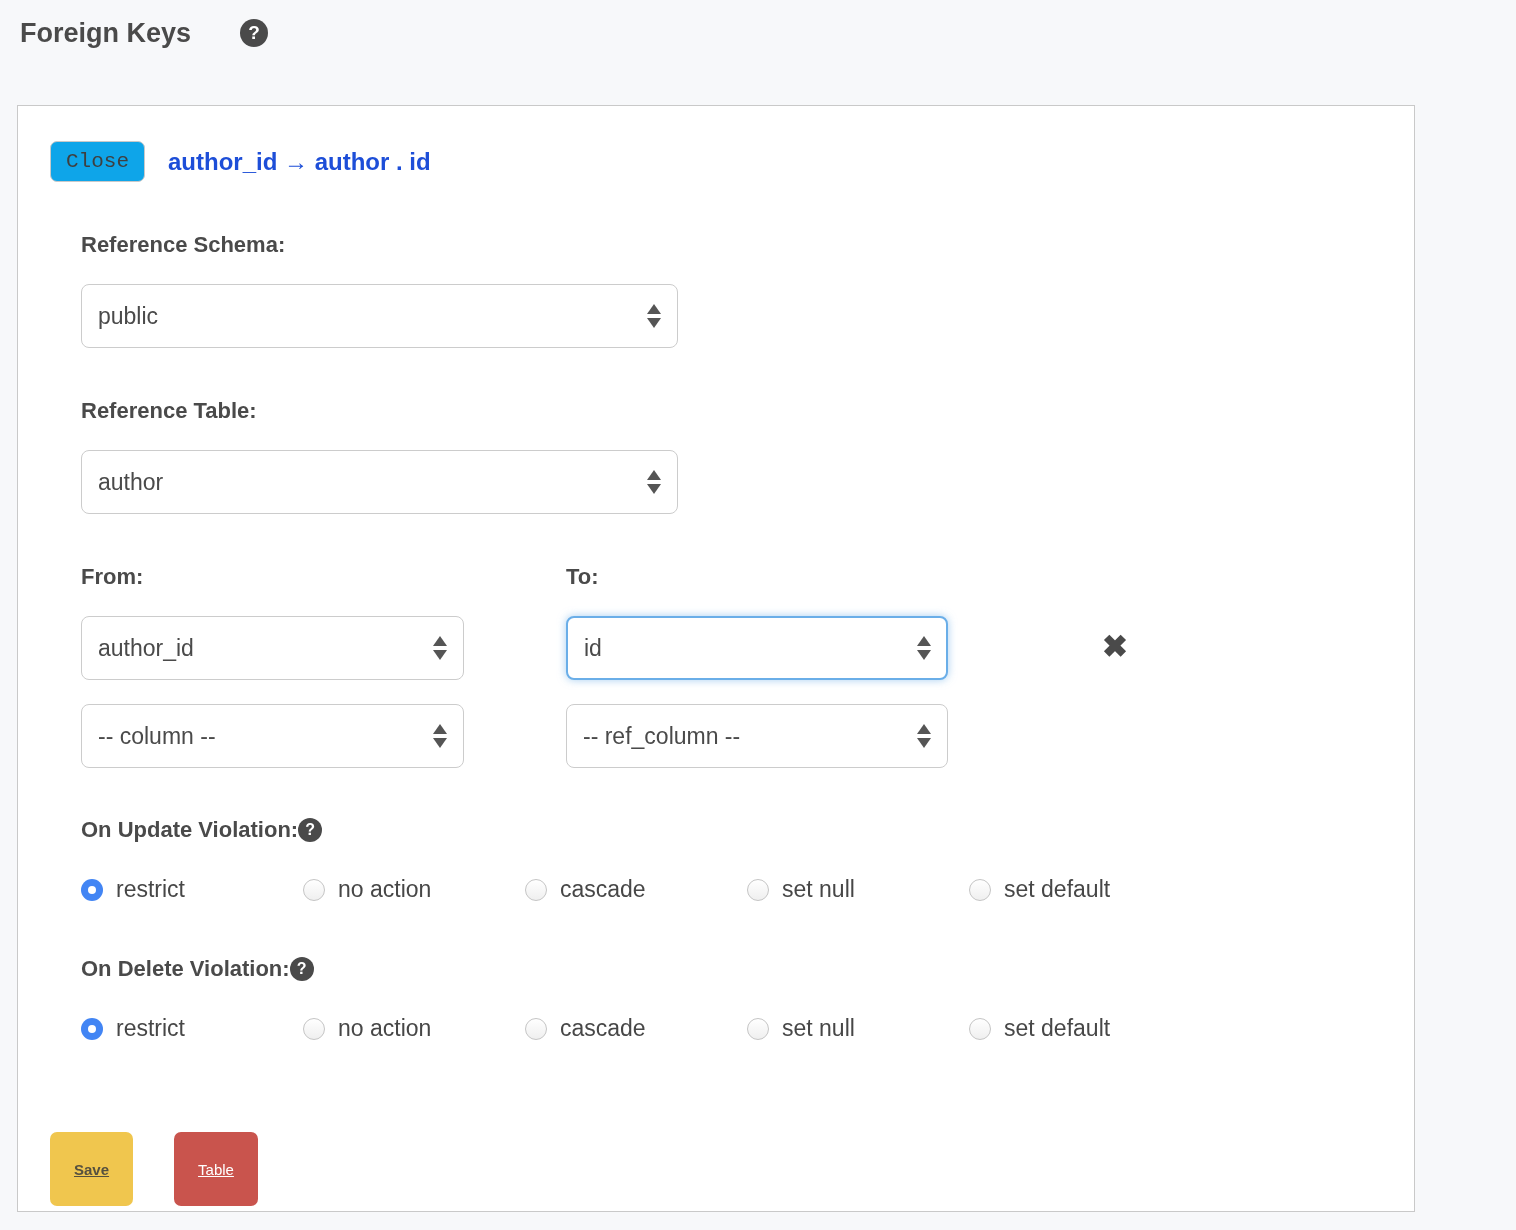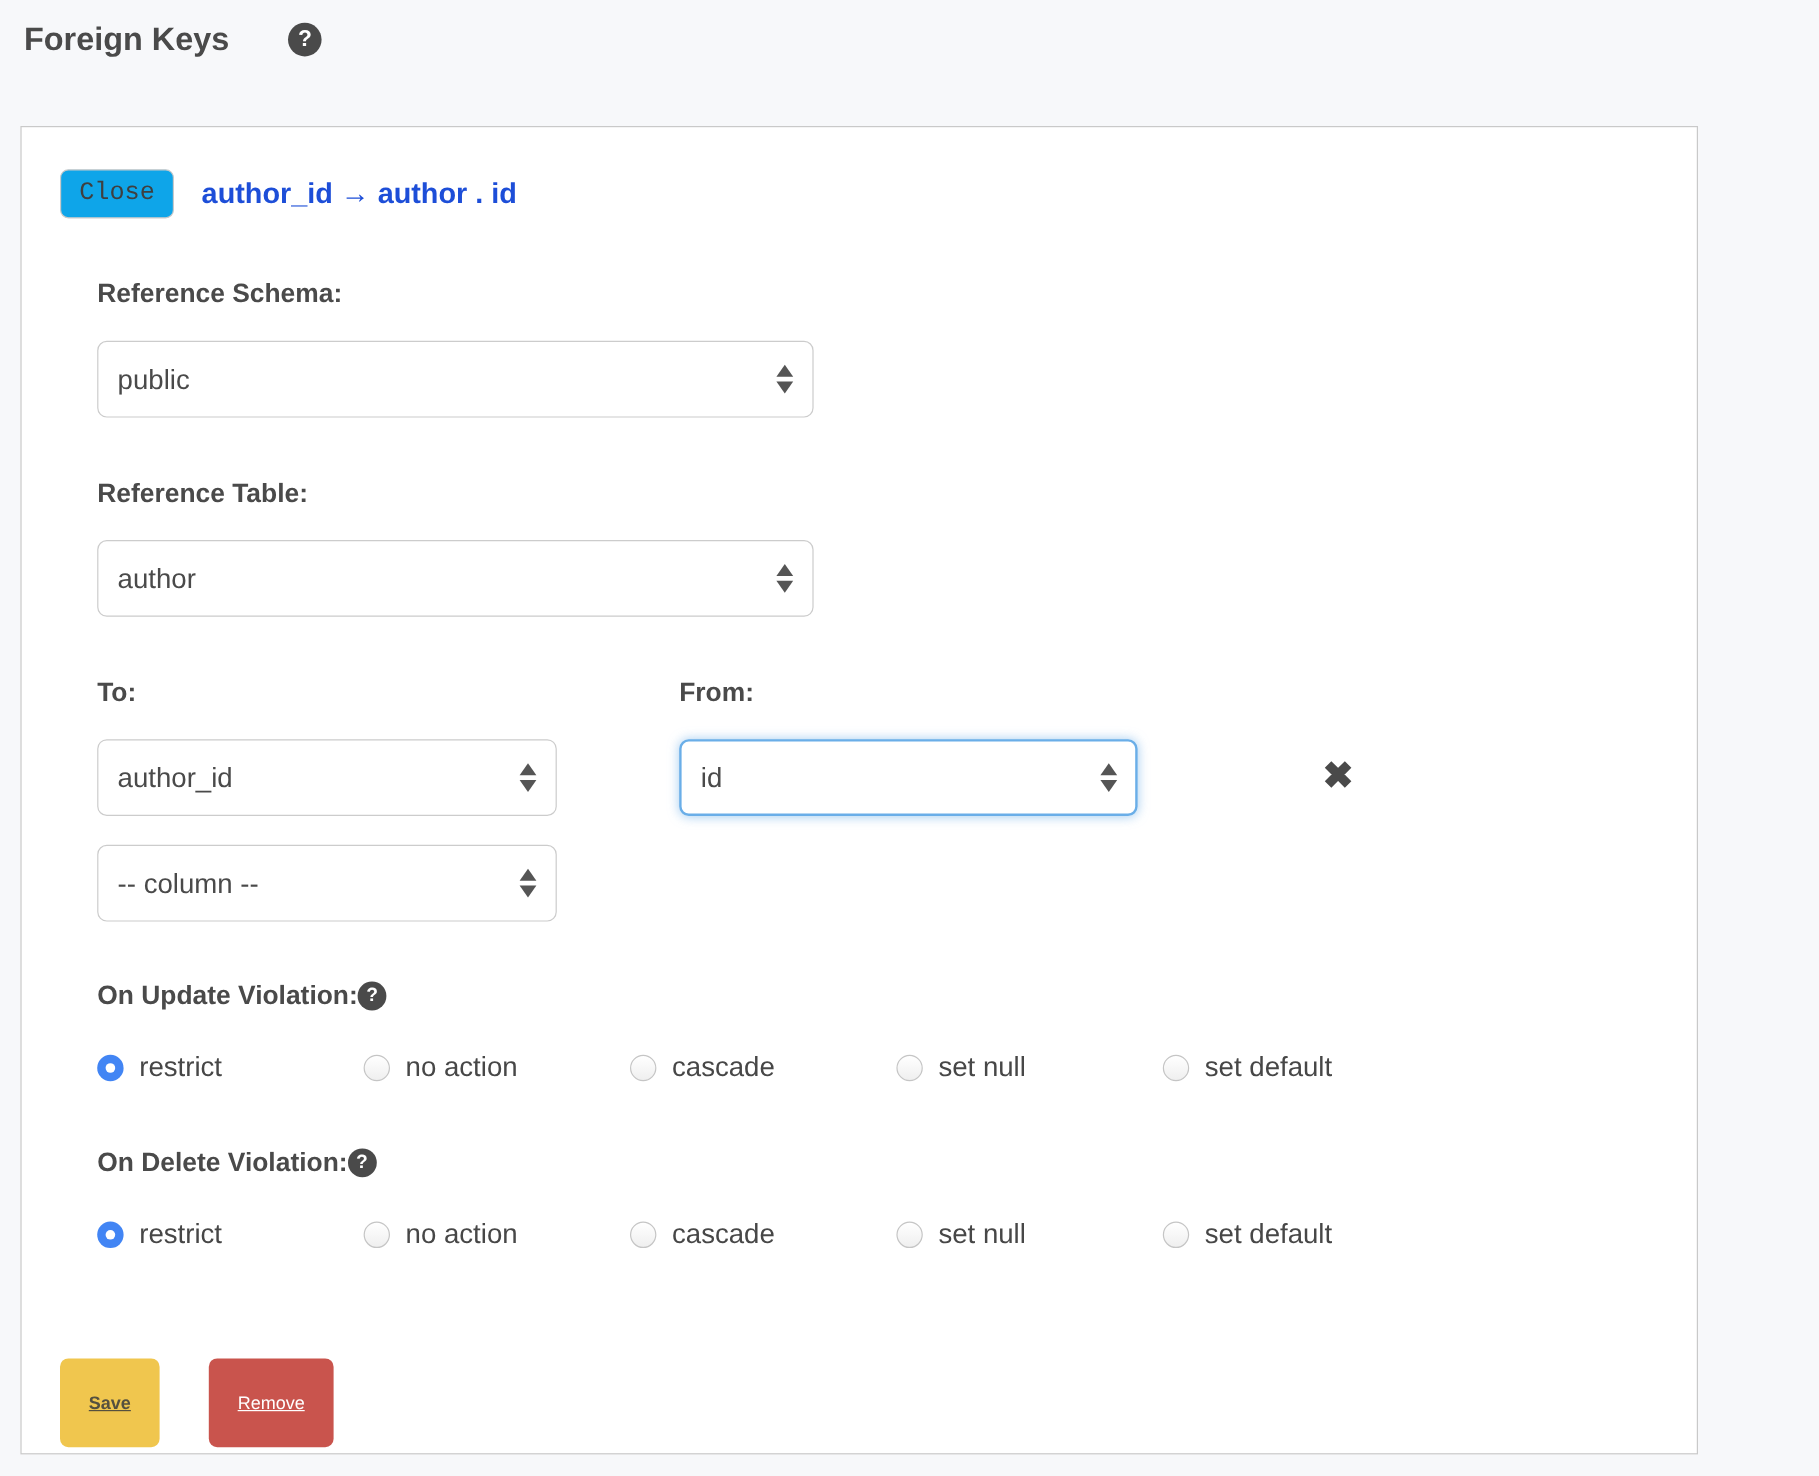--- a/index.html
+++ b/index.html
@@ -223,22 +223,22 @@
       <select>
         <option>author</option>
       </select>
       <span class="arrows">
           <i class="up"></i>
           <i class="down"></i>
         </span>
     </div>
 
     <div class="fromto mt-49">
+      <label class="field-label">From:</label>
       <label class="field-label">To:</label>
-      <label class="field-label">From:</label>
       <span></span>
 
       <div class="select-wrap">
         <select>
           <option>author_id</option>
         </select>
         <span class="arrows">
             <i class="up"></i>
             <i class="down"></i>
           </span>
@@ -256,20 +256,29 @@
 
       <div class="select-wrap row2">
         <select>
           <option>-- column --</option>
         </select>
         <span class="arrows">
             <i class="up"></i>
             <i class="down"></i>
           </span>
       </div>
+      <div class="select-wrap row2">
+        <select>
+          <option>-- ref_column --</option>
+        </select>
+        <span class="arrows">
+            <i class="up"></i>
+            <i class="down"></i>
+          </span>
+      </div>
     </div>
 
     <div class="violation-head mt-48">
       <label class="field-label">On Update Violation:</label>
       <span class="help-circle sm">?</span>
     </div>
     <div class="radio-row">
       <span class="radio-item">
         <span class="radio checked"></span>
         <span class="radio-label">restrict</span>
@@ -316,16 +325,16 @@
       <span class="radio-item">
         <span class="radio"></span>
         <span class="radio-label">set default</span>
       </span>
     </div>
 
   </div>
 
   <div class="actions">
     <button class="btn btn-save">Save</button>
-    <button class="btn btn-remove">Remove</button>
+    <button class="btn btn-remove">Table</button>
   </div>
 
 </section>
 
 </body></html>

